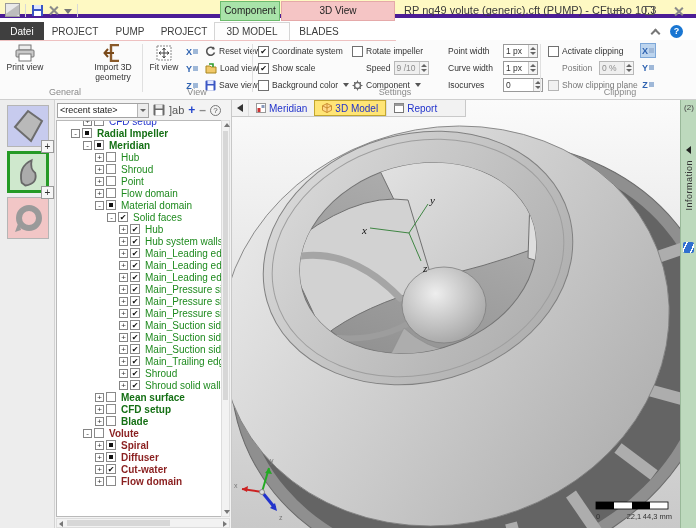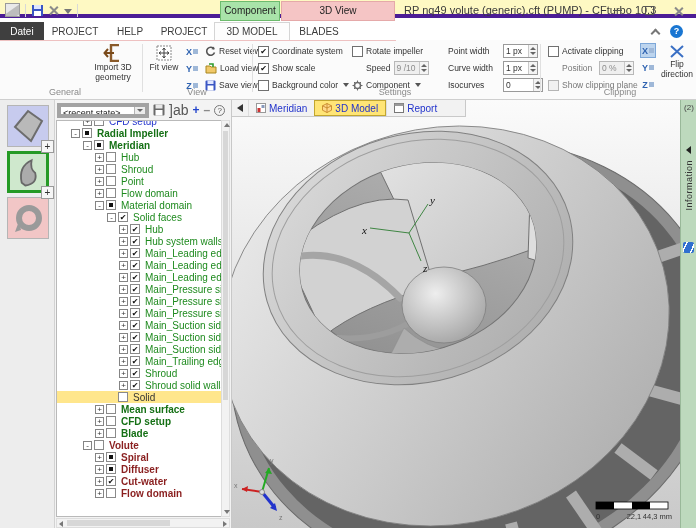--- a/index.html
+++ b/index.html
@@ -61,24 +61,24 @@
 .tile{position:absolute;left:7px;width:42px;height:42px;border:1px solid #b5b5b5}
 #tile-inlet{top:5px;background:#c7cbee}
 #tile-imp{top:51px;background:#cfe8cd;border:3px solid #259a25}
 #tile-vol{top:97px;background:#f2c6c6}
 .plusbtn{position:absolute;left:41px;width:13px;height:13px;background:#f6f6f6;border:1px solid #9a9a9a;font-size:10px;line-height:11px;text-align:center;color:#333}
 #plus1{top:40px}#plus2{top:86px}
 
 
 #treepanel{position:absolute;left:55px;top:100px;width:177px;height:428px;background:#f3f3f3;border-right:1px solid #c8c8c8}
 #treebar{position:absolute;left:2px;top:2px;height:16px;display:flex;align-items:center;gap:4px}
-#recent{display:flex;width:92px;height:15px;background:#fff;border:4px solid #a3a3a3}
+#recent{display:flex;width:92px;height:15px;background:#fff;border:1px solid #a3a3a3}
 #recent .rv{flex:1;font-size:9px;padding:1px 2px;white-space:nowrap;overflow:hidden}
 #recent .dd{width:11px;background:#ececec;border-left:1px solid #b5b5b5;display:flex;align-items:center;justify-content:center}
-.tbic{font-size:14px;color:#555}
+.tbic{font-size:11px;color:#555}
 #tb-plus{color:#2244cc;font-weight:bold;font-size:12px}
 #tb-minus{color:#8a8a8a;font-weight:bold;font-size:12px}
 #tb-help{width:11px;height:11px;border:1px solid #777;border-radius:50%;font-size:8px;line-height:10px;text-align:center;color:#555}
 #treerows{position:absolute;left:1px;top:20px;width:166px;bottom:11px;background:#fff;border:1px solid #b9b9b9;overflow:hidden}
 .trow{height:12px;display:flex;align-items:center;font-size:10px;white-space:nowrap}
 .trow.sel{background:#ffe68c}
 .trow.clip{margin-top:-6px}
 .exp{flex:0 0 auto;width:9px;height:9px;border:1px solid #848484;background:#fff;margin-right:2px;font-size:8px;line-height:7px;text-align:center;color:#333}
 .exp.noexp{visibility:hidden}
 .cb{flex:0 0 auto;width:10px;height:10px;border:1px solid #8a8a8a;background:#fff;margin-right:3px;position:relative;font-size:8px;line-height:9px;text-align:center;color:#111}
@@ -140,30 +140,38 @@
       <span class="glyph-max"></span>
     </div>
   <div class="winbtn" id="btn-close">
       <span class="xicon"></span>
     </div>
 </div>
 
 <div id="menurow">
   <div class="mtab" id="tab-datei">Datei</div>
   <div class="mtab" id="tab-project">PROJECT</div>
-  <div class="mtab" id="tab-help">HELP</div>
+  <div class="mtab" id="tab-help">PUMP</div>
   <div class="mtab" id="tab-impeller">PROJECT</div>
   <div class="mtab" id="tab-3dmodel">3D MODEL</div>
   <div class="mtab" id="tab-blades">BLADES</div>
 </div>
 <div id="ribbon-min-ic"></div>
 <div id="help-badge">?</div>
 
 <div id="ribbon">
 
+  <div class="bigbtn" style="left:4px">
+    <svg width="20" height="18" viewBox="0 0 20 18">
+        <rect x="4" y="1" width="12" height="5" fill="#ececec" stroke="#777"></rect>
+        <rect x="1" y="6" width="18" height="7" rx="1" fill="#c9c9c9" stroke="#777"></rect>
+        <rect x="4" y="10" width="12" height="7" fill="#fff" stroke="#777"></rect>
+      </svg>
+    <span>Print view</span>
+  </div>
   <div class="bigbtn" style="left:88px;width:50px">
     <svg width="20" height="18" viewBox="0 0 20 18">
         <path d="M16 1 H8 V17 H16" fill="none" stroke="#8a5a2a" stroke-width="2.4"></path>
         <path d="M11 9 H2 M5 5 L1.5 9 L5 13" fill="none" stroke="#7a4a1a" stroke-width="2"></path>
       </svg>
     <span>Import 3D geometry</span>
   </div>
   <div class="vsep" style="left:142px"></div>
 
   <div class="bigbtn" style="left:146px;width:36px">
@@ -299,26 +307,20 @@
       <span class="blk"></span>
     </div>
   <div class="axbtn" style="position:absolute;left:640px;top:20px">
       <span>Y</span>
       <span class="blk"></span>
     </div>
   <div class="axbtn" style="position:absolute;left:640px;top:37px">
       <span>Z</span>
       <span class="blk"></span>
     </div>
-  <div class="bigbtn" style="left:658px;width:38px">
-    <svg width="16" height="15" viewBox="0 0 16 15">
-        <path d="M2 2 L14 13 M14 2 L2 13" stroke="#3a6fc4" stroke-width="2" fill="none"></path>
-      </svg>
-    <span>Flip direction</span>
-  </div>
 
   <div class="glabel" style="left:20px;width:90px">General</div>
   <div class="glabel" style="left:152px;width:90px">View</div>
   <div class="glabel" style="left:350px;width:90px">Settings</div>
   <div class="glabel" style="left:575px;width:90px">Clipping</div>
 </div>
 
 <div id="leftstrip">
   <div class="tile" id="tile-inlet">
     <svg width="40" height="40" viewBox="0 0 40 40">
@@ -466,25 +468,20 @@
       </div>
       <div class="trow" style="padding-left: 62px;">
         <span class="exp">+</span>
         <span class="cb checked">✔</span>
         <span class="lbl green">Shroud</span>
       </div>
       <div class="trow" style="padding-left: 62px;">
         <span class="exp">+</span>
         <span class="cb checked">✔</span>
         <span class="lbl green">Shroud solid walls</span>
-      </div>
-      <div class="trow sel" style="padding-left: 50px;">
-        <span class="exp noexp"></span>
-        <span class="cb unchecked"></span>
-        <span class="lbl black">Solid</span>
       </div>
       <div class="trow" style="padding-left: 38px;">
         <span class="exp">+</span>
         <span class="cb unchecked"></span>
         <span class="lbl green-b">Mean surface</span>
       </div>
       <div class="trow" style="padding-left: 38px;">
         <span class="exp">+</span>
         <span class="cb unchecked"></span>
         <span class="lbl green-b">CFD setup</span>

